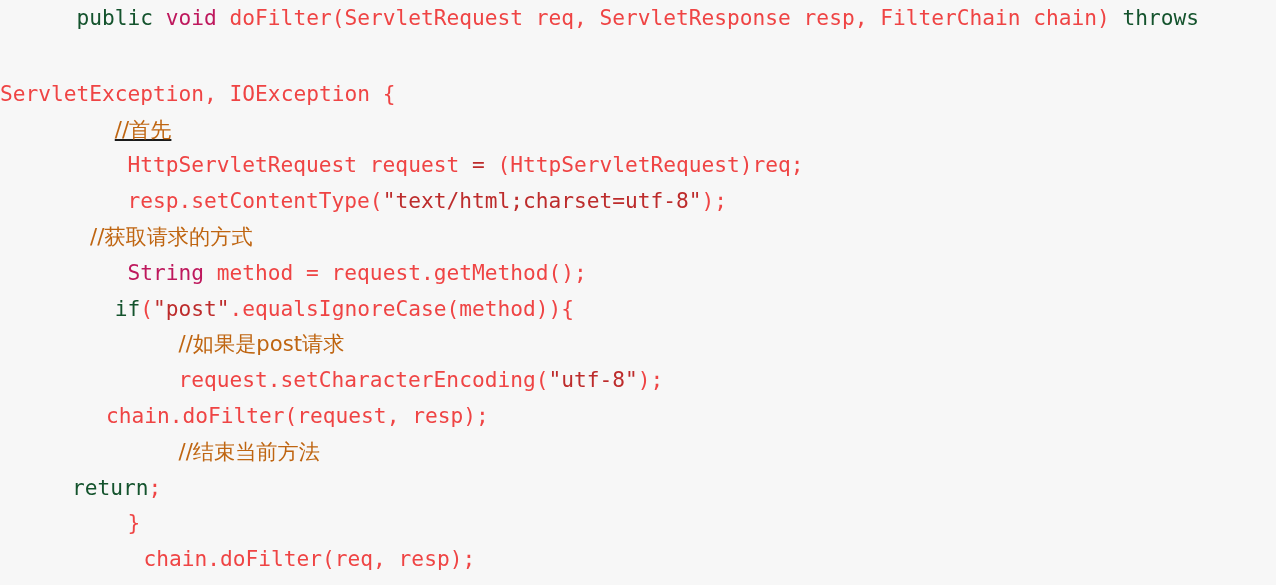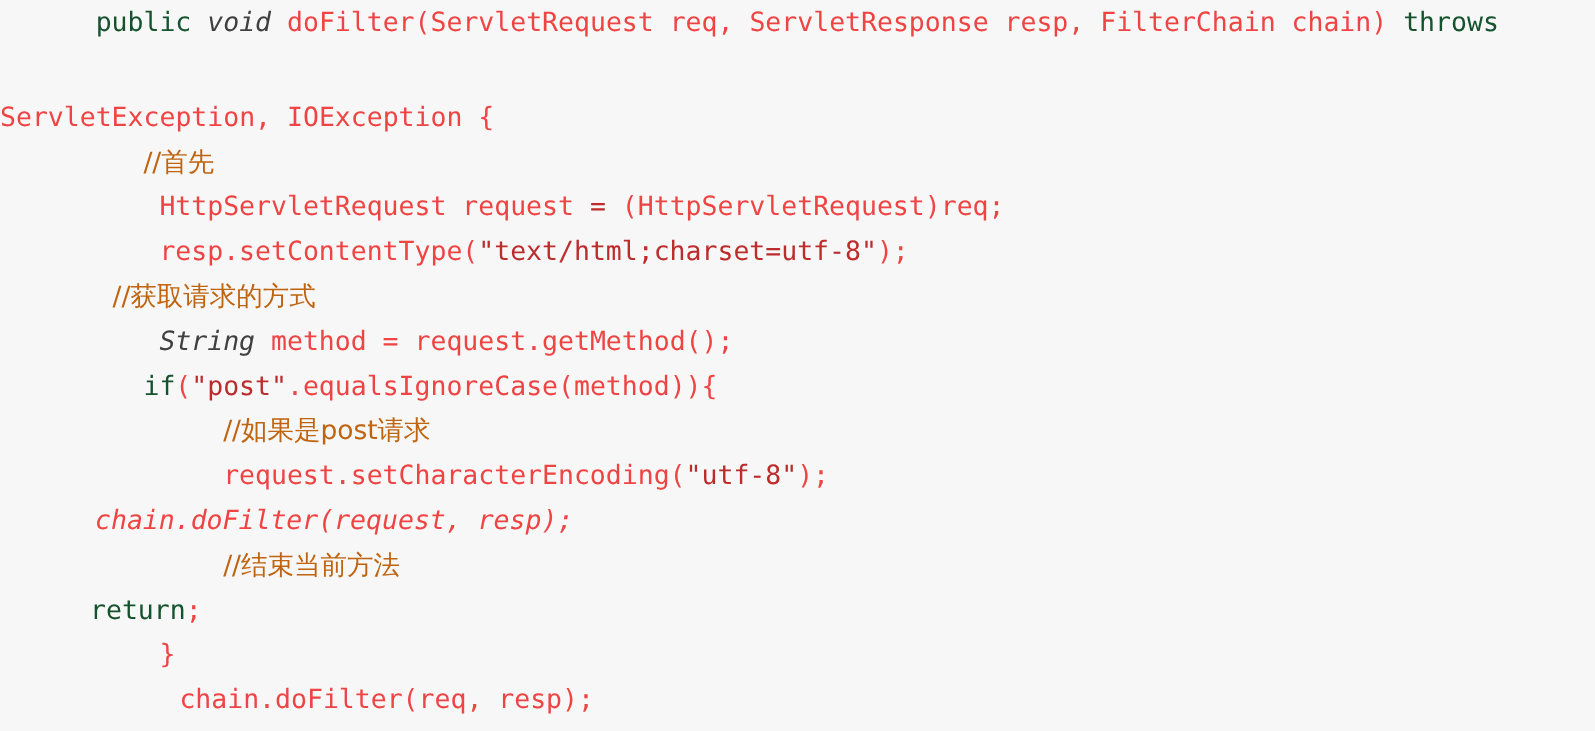--- a/index.html
+++ b/index.html
@@ -31,41 +31,41 @@
     white-space: pre;
     color: #1b1b1b;
     font-family: "DejaVu Sans Mono", monospace;
   }
   .tok {
     white-space: pre;
     font-family: "DejaVu Sans Mono", monospace;
   }
   .t-plain    { color: #ef4444; }
   .t-keyword  { color: #14532d; }
-  .t-type     { color: #404040; font-style: italic; }
+  .t-type     { color: #be185d; }
   .t-comment  { color: #bf6511; }
   .t-string   { color: #bd2c2c; }
   .t-operator { color: #bd2c2c; }
   .cjk {
     font-family: "DejaVu Sans", sans-serif;
   }
 </style>
 </head>
 <body>
 
 <div id="code-block">
     <div class="code-line" style="padding-left: 76.5px;"><span class="tok t-keyword">public</span><span class="tok t-plain"> </span><span class="tok t-type">void</span><span class="tok t-plain"> doFilter(ServletRequest req, ServletResponse resp, FilterChain chain) </span><span class="tok t-keyword">throws</span></div>
     <div class="code-line" style="padding-left: 0px; margin-top: 40px;"><span class="tok t-plain">ServletException, IOException {</span></div>
-    <div class="code-line" style="padding-left: 114.75px;"><span class="tok t-comment cjk">//首先</span></div>
+    <div class="code-line" style="padding-left: 114.75px; text-decoration: underline;"><span class="tok t-comment cjk">//首先</span></div>
     <div class="code-line" style="padding-left: 127.5px;"><span class="tok t-plain">HttpServletRequest request </span><span class="tok t-operator">=</span><span class="tok t-plain"> (HttpServletRequest)req;</span></div>
     <div class="code-line" style="padding-left: 127.5px;"><span class="tok t-plain">resp.setContentType(</span><span class="tok t-string">"text/html;charset=utf-8"</span><span class="tok t-plain">);</span></div>
     <div class="code-line" style="padding-left: 90px;"><span class="tok t-comment cjk">//获取请求的方式</span></div>
     <div class="code-line" style="padding-left: 127.5px;"><span class="tok t-type">String</span><span class="tok t-plain"> method = request.getMethod();</span></div>
     <div class="code-line" style="padding-left: 114.75px;"><span class="tok t-keyword">if</span><span class="tok t-plain">(</span><span class="tok t-string">"post"</span><span class="tok t-plain">.equalsIgnoreCase(method)){</span></div>
     <div class="code-line" style="padding-left: 178.5px;"><span class="tok t-comment cjk">//如果是post请求</span></div>
     <div class="code-line" style="padding-left: 178.5px;"><span class="tok t-plain">request.setCharacterEncoding(</span><span class="tok t-string">"utf-8"</span><span class="tok t-plain">);</span></div>
-    <div class="code-line" style="padding-left: 76px; font-style: italic;"><span class="tok t-plain">chain.doFilter(request, resp);</span></div>
+    <div class="code-line" style="padding-left: 106px;"><span class="tok t-plain">chain.doFilter(request, resp);</span></div>
     <div class="code-line" style="padding-left: 178.5px;"><span class="tok t-comment cjk">//结束当前方法</span></div>
     <div class="code-line" style="padding-left: 72px;"><span class="tok t-keyword">return</span><span class="tok t-plain">;</span></div>
     <div class="code-line" style="padding-left: 127.5px;"><span class="tok t-plain">}</span></div>
     <div class="code-line" style="padding-left: 127.5px; margin-left: 16px;"><span class="tok t-plain">chain.doFilter(req, resp);</span></div>
     <div class="code-line" style="padding-left: 76.5px;"><span class="tok t-plain">}</span></div>
   </div>
 
 </body></html>

